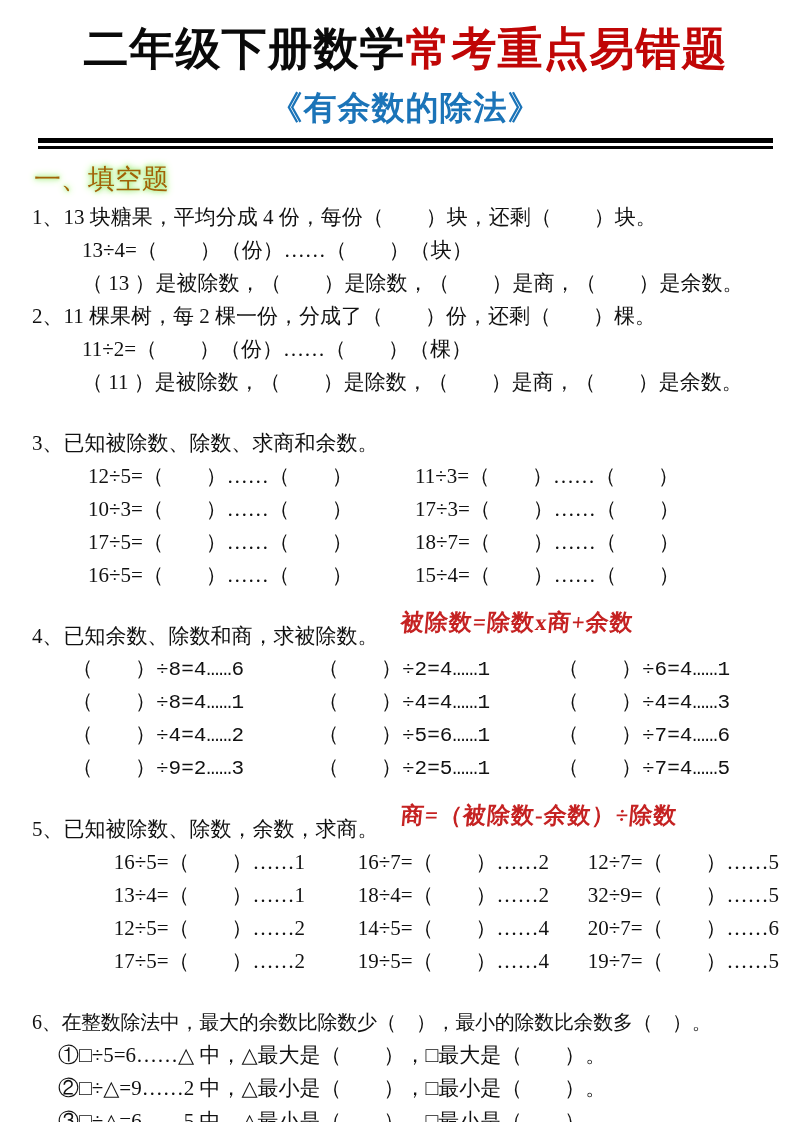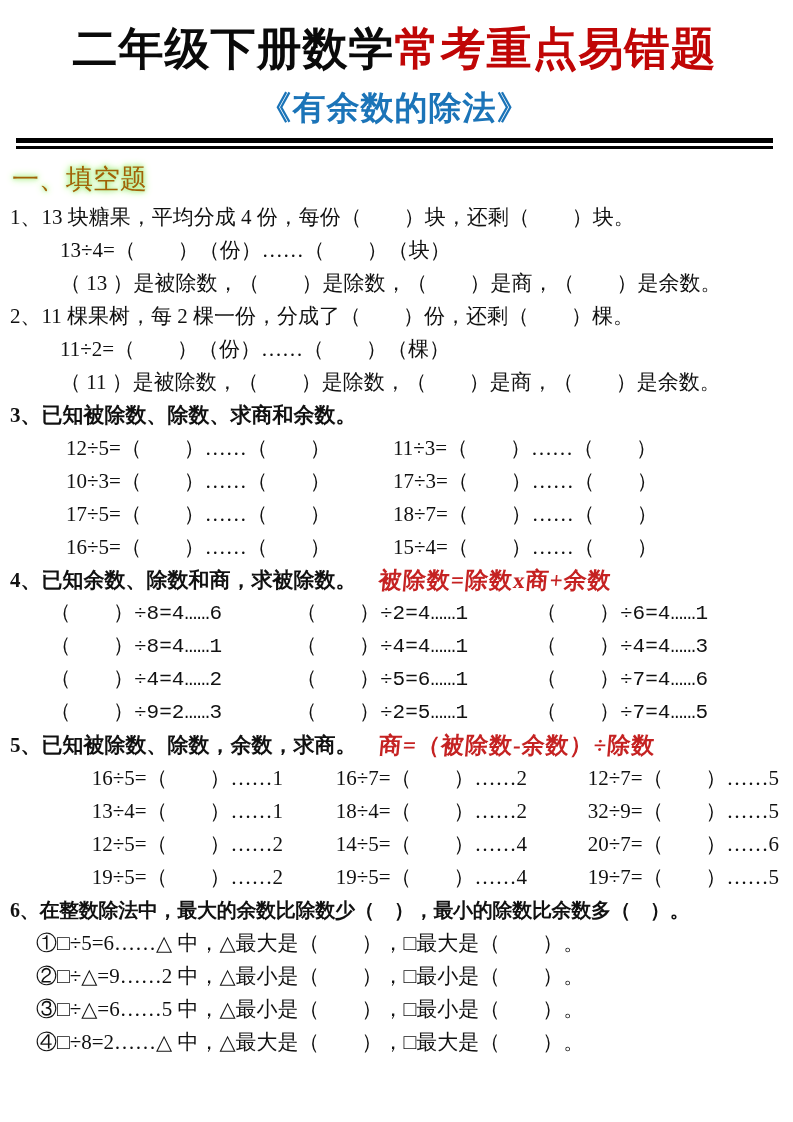--- a/index.html
+++ b/index.html
@@ -1,21 +1,21 @@
 <!DOCTYPE html>
 <html><head>
 <meta charset="utf-8">
 <style>
   html, body { margin: 0; padding: 0; background: #ffffff; }
   .page {
     position: relative;
     width: 793px;
     height: 1122px;
     box-sizing: border-box;
-    padding: 20px 14px 0 10px;
+    padding: 20px 14px 0 32px;
     background: #ffffff;
     font-family: "Liberation Serif", "DejaVu Serif", serif;
     color: #111111;
     overflow: hidden;
   }
 
   
   .title {
     margin: 0;
     text-align: center;
@@ -58,21 +58,21 @@
       0 0 10px #c8f5b0;
   }
 
   
   .q-line {
     margin: 0;
     font-size: 21px;
     line-height: 33px;
     white-space: nowrap;
   }
-  .q-line.bold { font-weight: 700; }
+  .q-line.bold { font-weight: 400; margin-top: 28px; }
   .q-line.tight { font-size: 20px; letter-spacing: -0.3px; }
   .ind-50 { padding-left: 50px; }
   .ind-26 { padding-left: 26px; }
 
   .q-head-row {
     display: flex;
     align-items: center;
     margin: 0;
     white-space: nowrap;
   }
@@ -164,21 +164,21 @@
     <div class="grid grid3-b">
       <span class="cell">16÷5=（　　）……1</span>
       <span class="cell">16÷7=（　　）……2</span>
       <span class="cell">12÷7=（　　）……5</span>
       <span class="cell">13÷4=（　　）……1</span>
       <span class="cell">18÷4=（　　）……2</span>
       <span class="cell">32÷9=（　　）……5</span>
       <span class="cell">12÷5=（　　）……2</span>
       <span class="cell">14÷5=（　　）……4</span>
       <span class="cell">20÷7=（　　）……6</span>
-      <span class="cell">19÷5=（　　）……2</span>
+      <span class="cell">17÷5=（　　）……2</span>
       <span class="cell">19÷5=（　　）……4</span>
       <span class="cell">19÷7=（　　）……5</span>
     </div>
   </section>
 
   <section>
     <p class="q-line bold tight">6、在整数除法中，最大的余数比除数少（　），最小的除数比余数多（　）。</p>
     <p class="q-line ind-26">①□÷5=6……△ 中，△最大是（　　），□最大是（　　）。</p>
     <p class="q-line ind-26">②□÷△=9……2 中，△最小是（　　），□最小是（　　）。</p>
     <p class="q-line ind-26">③□÷△=6……5 中，△最小是（　　），□最小是（　　）。</p>

